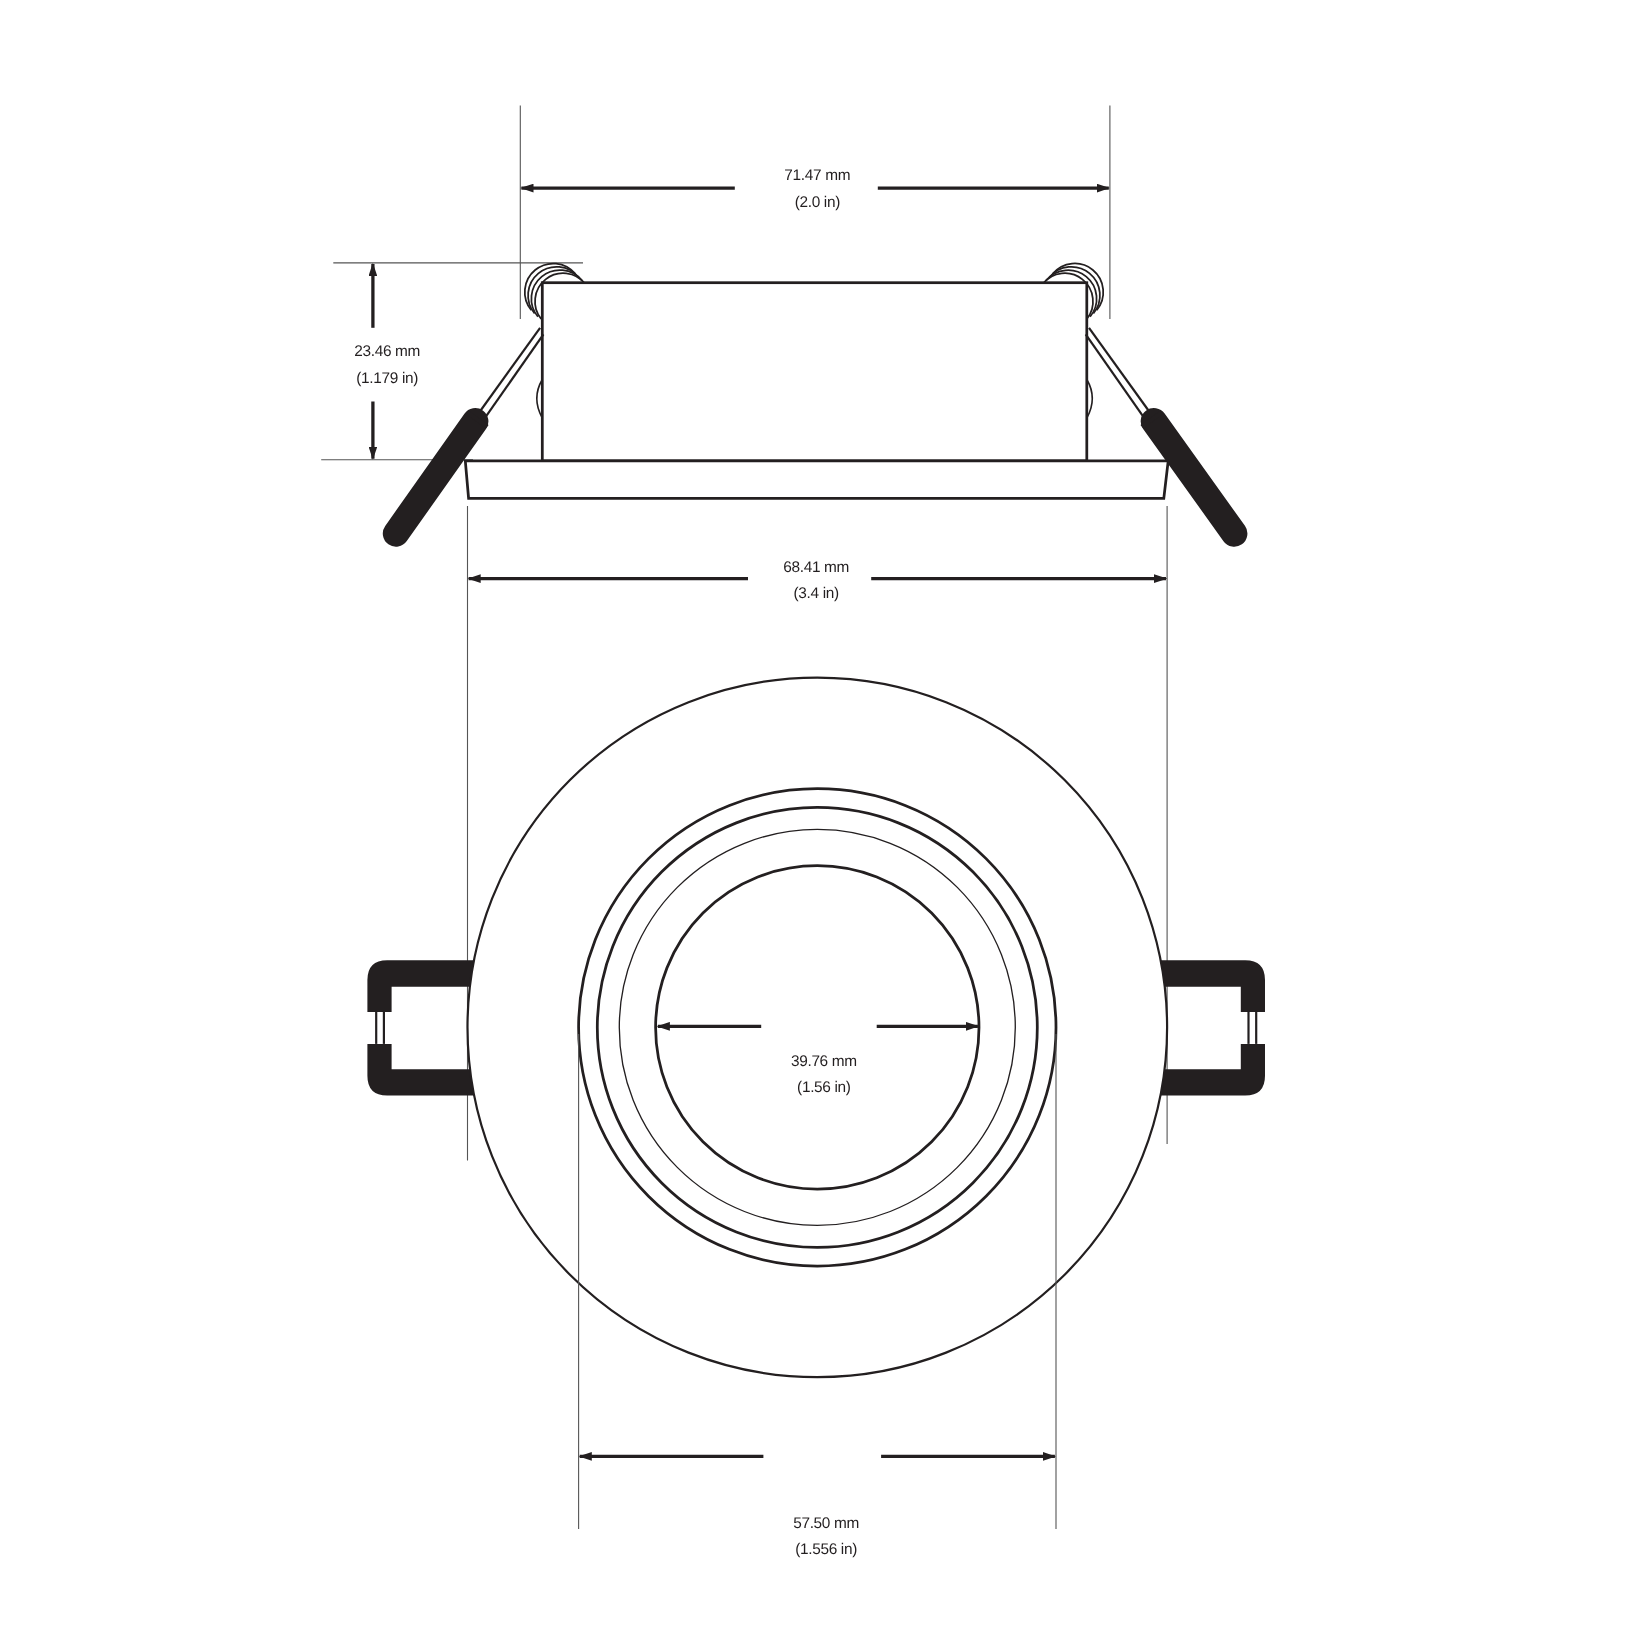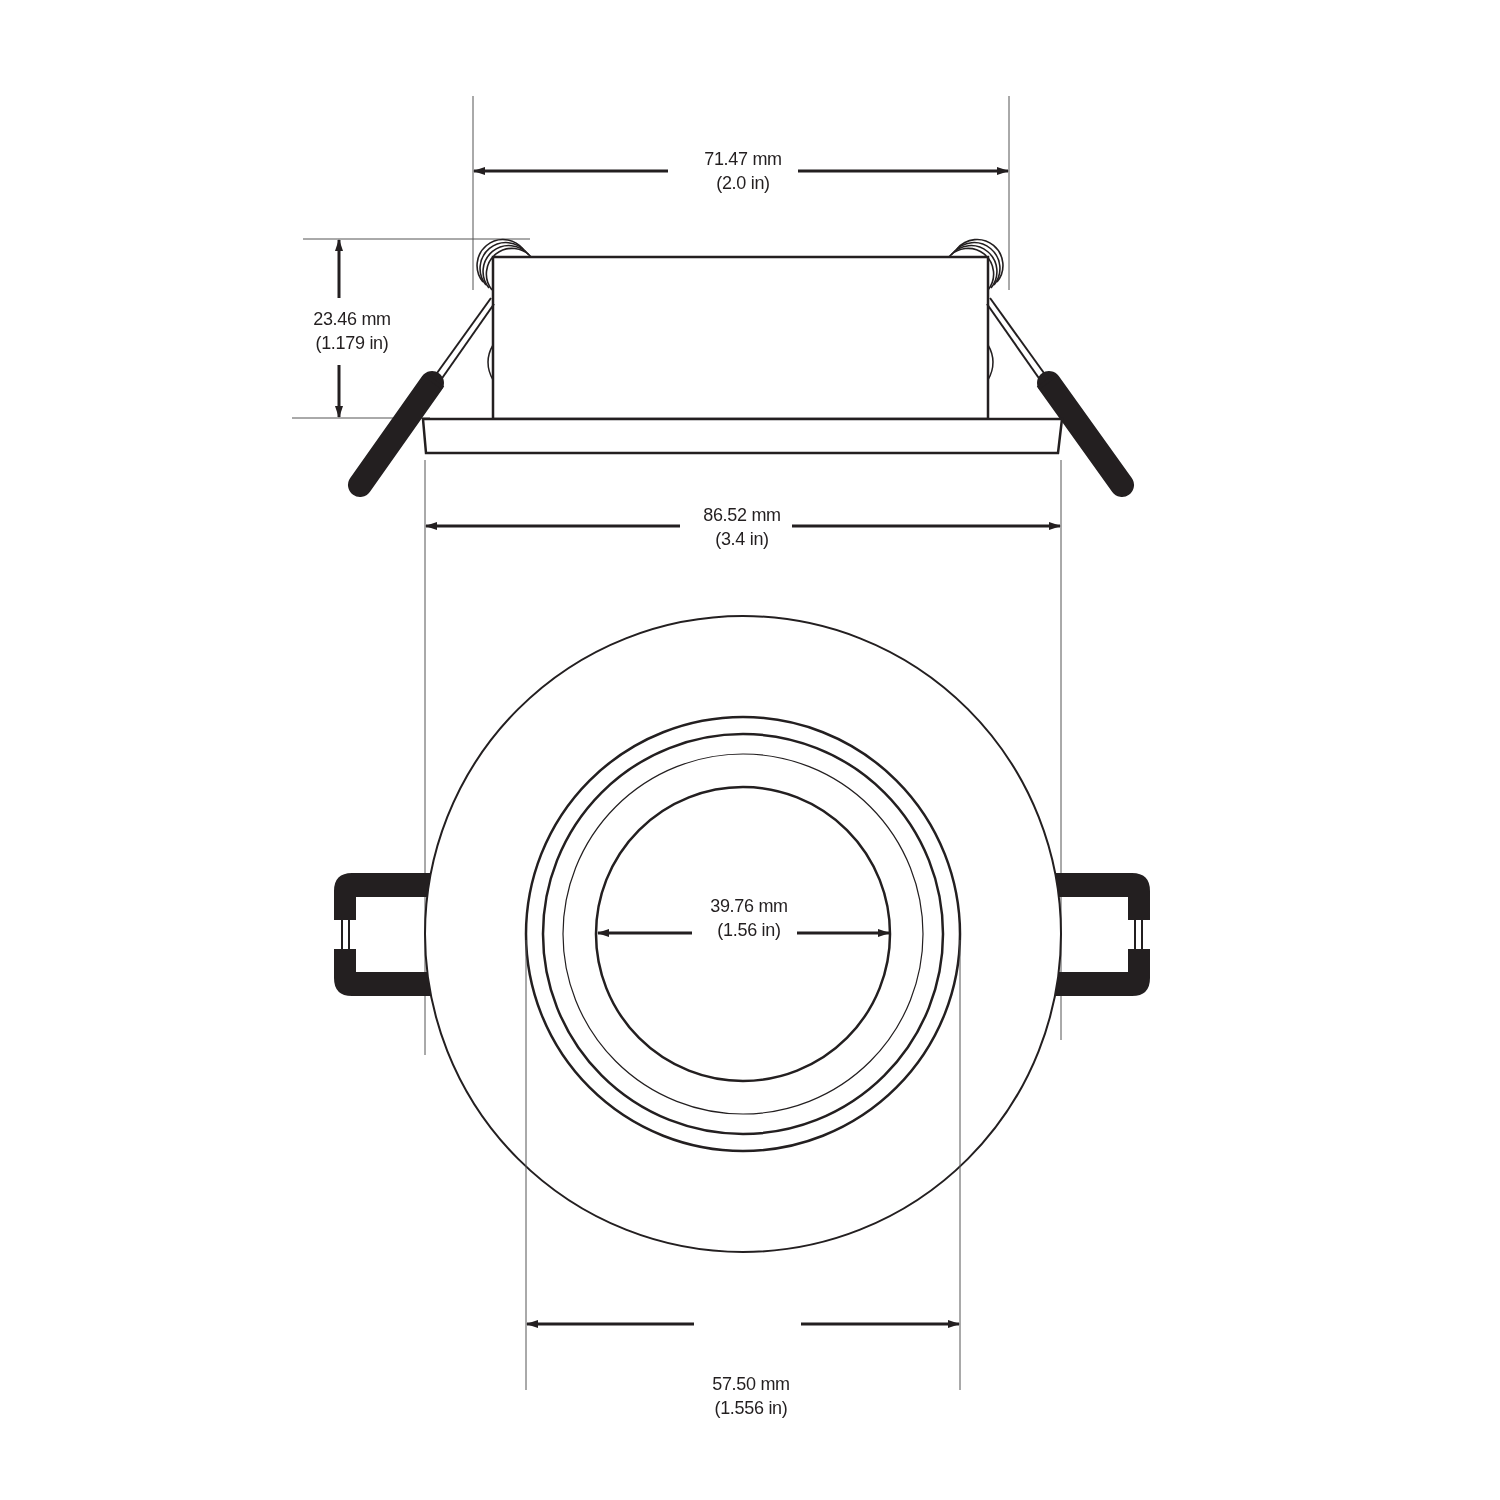--- a/index.html
+++ b/index.html
@@ -1,21 +1,21 @@
 <!DOCTYPE html>
 <html><head>
   <meta charset="utf-8">
   <style>
     html, body { margin: 0; padding: 0; background: #ffffff; }
     body { width: 1500px; height: 1500px; position: relative; overflow: hidden; }
     svg { position: absolute; left: 0; top: 0; }
     .dim-label {
       position: absolute;
       font-family: "Liberation Sans", sans-serif;
-      font-size: 18px;
+      font-size: 14px;
       color: #231f20;
       text-align: center;
       line-height: 24px;
       background: #ffffff;
       padding: 0 6px;
       letter-spacing: -0.3px;
     }
     .dim-label span { display: block; white-space: nowrap; }
   </style>
 </head>
@@ -122,25 +122,25 @@
   <span>71.47 mm</span>
   <span>(2.0 in)</span>
 </div>
 
 <div class="dim-label" style="left:296px; top:307px; width:100px;">
   <span>23.46 mm</span>
   <span>(1.179 in)</span>
 </div>
 
 <div class="dim-label" style="left:680px; top:503px; width:112px; background:transparent;">
-  <span>86.52 mm</span>
+  <span>68.41 mm</span>
   <span>(3.4 in)</span>
 </div>
 
-<div class="dim-label" style="left:688px; top:894px; width:110px; background:transparent;">
+<div class="dim-label" style="left:688px; top:952px; width:110px; background:transparent;">
   <span>39.76 mm</span>
   <span>(1.56 in)</span>
 </div>
 
 <div class="dim-label" style="left:690px; top:1372px; width:110px; background:transparent;">
   <span>57.50 mm</span>
   <span>(1.556 in)</span>
 </div>
 
 </body></html>

